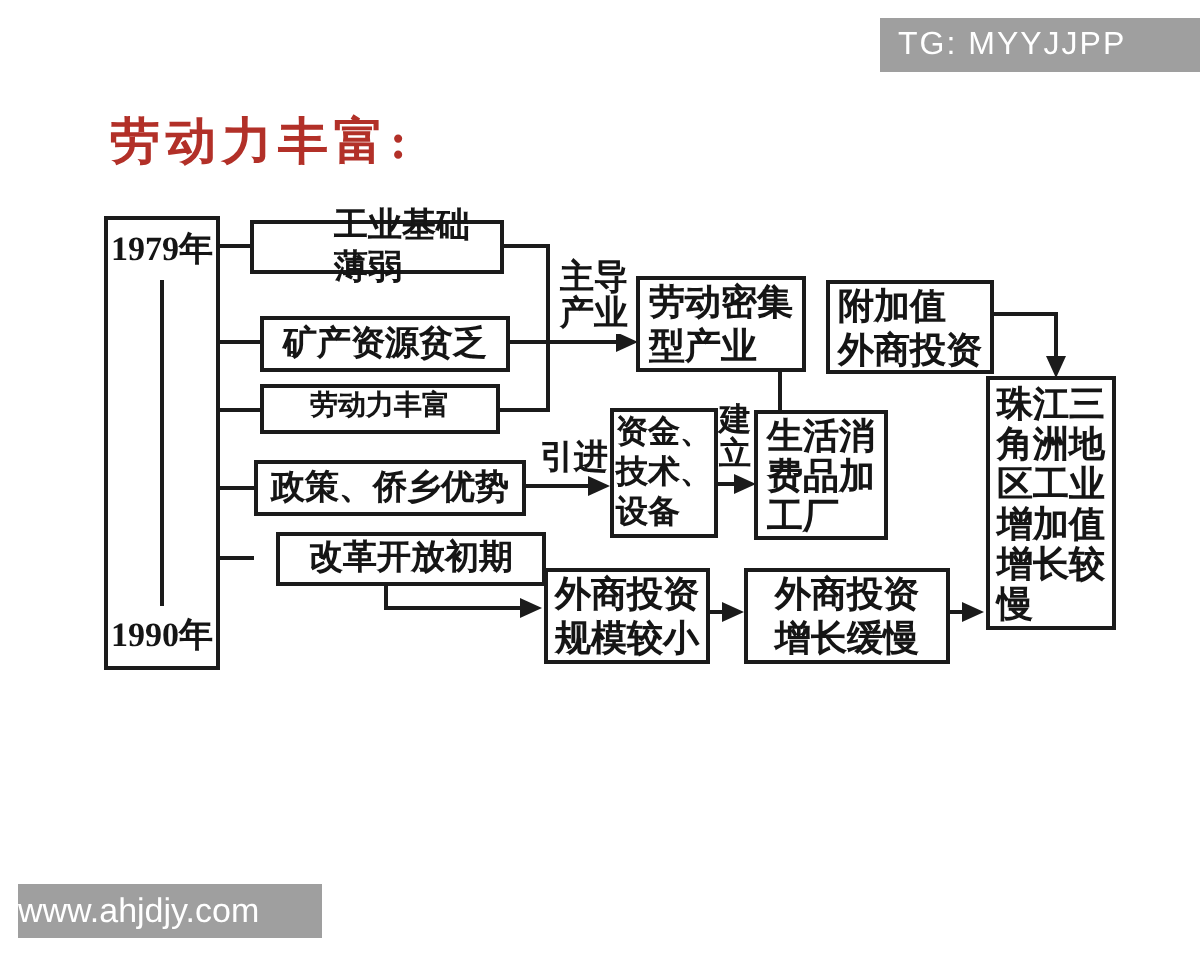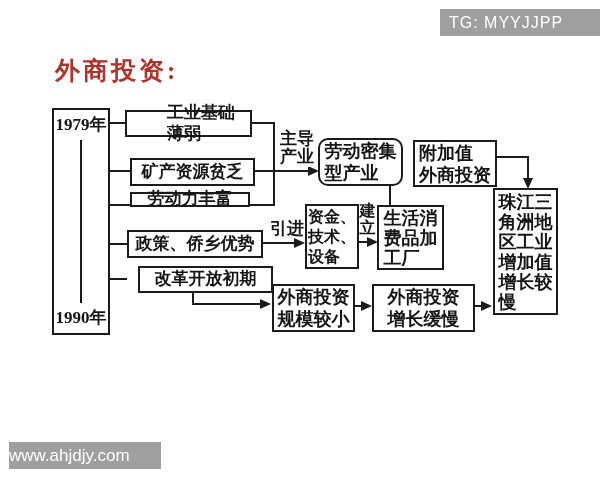--- a/index.html
+++ b/index.html
@@ -33,25 +33,25 @@
   .vline{position:absolute;width:2px;background:#1b1b1b;}
   .arr-r{position:absolute;width:0;height:0;border-left:11px solid #1b1b1b;border-top:5px solid transparent;border-bottom:5px solid transparent;}
   .arr-d{position:absolute;width:0;height:0;border-top:11px solid #1b1b1b;border-left:5px solid transparent;border-right:5px solid transparent;}
   .flowlabel{
     position:absolute;font-weight:bold;white-space:pre-line;text-align:center;
     line-height:1.08;background:#fff;
   }
   
   .f1{left:125px;top:110px;width:127px;height:27px;font-size:17px;padding-left:40px;}
   .f2{left:130px;top:158px;width:125px;height:28px;font-size:17px;}
-  .f3{left:130px;top:192px;width:120px;height:15px;font-size:17px;}
+  .f3{left:130px;top:192px;width:120px;height:25px;font-size:14px;}
   .f4{left:127px;top:230px;width:136px;height:28px;font-size:17px;}
   .f5{left:138px;top:266px;width:135px;height:27px;font-size:17px;}
   
-  .labor{left:318px;top:138px;width:85px;height:48px;font-size:18px;line-height:22px;border-radius:10px;}
+  .labor{left:318px;top:138px;width:85px;height:48px;font-size:18px;line-height:22px;}
   .added{left:413px;top:140px;width:84px;height:47px;font-size:18px;line-height:22px;}
   .capital{left:305px;top:204px;width:54px;height:65px;font-size:16px;line-height:20px;}
   .factory{left:377px;top:205px;width:67px;height:65px;font-size:18px;line-height:20px;}
   .prd{left:493px;top:188px;width:65px;height:127px;font-size:18px;line-height:20px;}
   .fsmall{left:272px;top:284px;width:83px;height:48px;font-size:18px;line-height:22px;}
   .absorb{left:372px;top:284px;width:103px;height:48px;font-size:18px;line-height:22px;}
   .lbl-leading{left:277px;top:130px;width:40px;font-size:17px;}
   .lbl-intro{left:268px;top:220px;width:38px;font-size:17px;}
   .lbl-estab{left:359px;top:202px;width:17px;font-size:16px;}
 </style>
@@ -60,21 +60,21 @@
 
 <div class="canvas">
 
   <div class="wm wm-top">
     <span>TG: MYYJJPP</span>
   </div>
   <div class="wm wm-bottom">
     <span>www.ahjdjy.com</span>
   </div>
 
-  <div class="title">外商投资:</div>
+  <div class="title">劳动力丰富:</div>
 
   <div class="box timeline">
     <span>1979年</span>
     <span class="tl-line"></span>
     <span>1990年</span>
   </div>
 
   <div class="box f1">工业基础薄弱</div>
   <div class="box f2">矿产资源贫乏</div>
   <div class="box f3">劳动力丰富</div>

